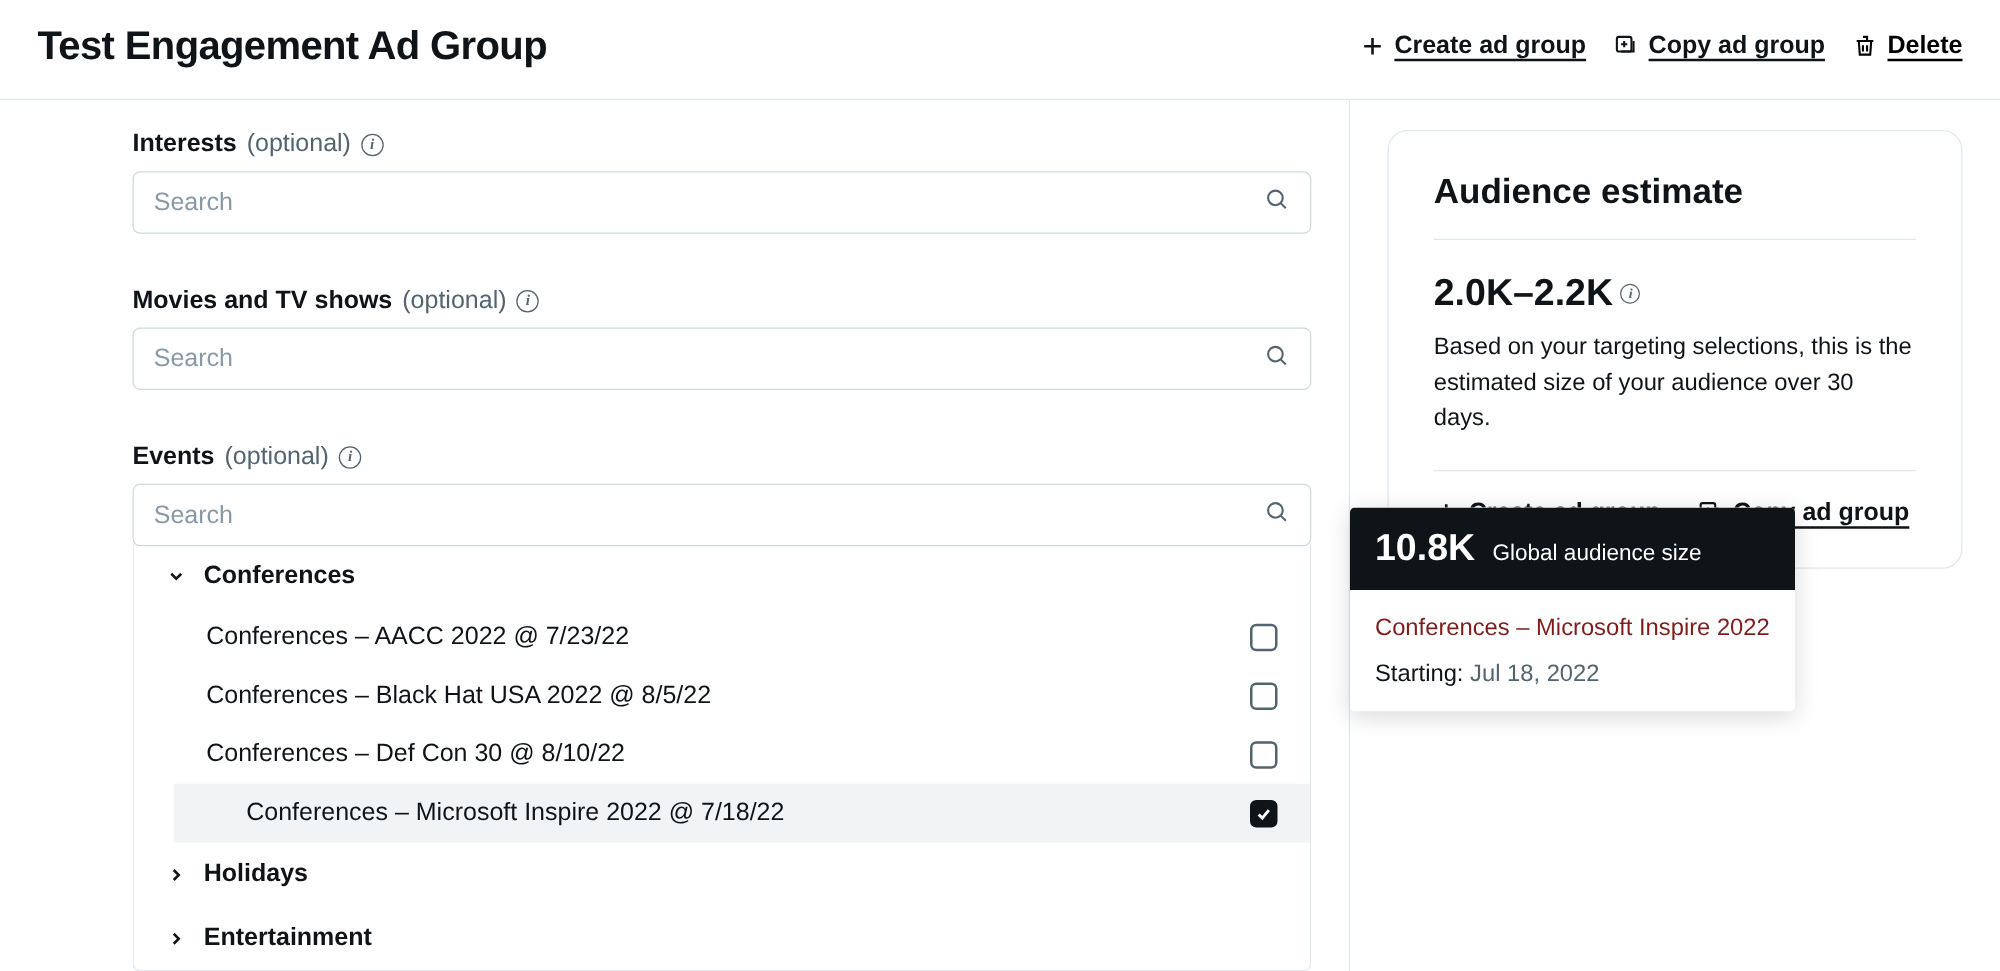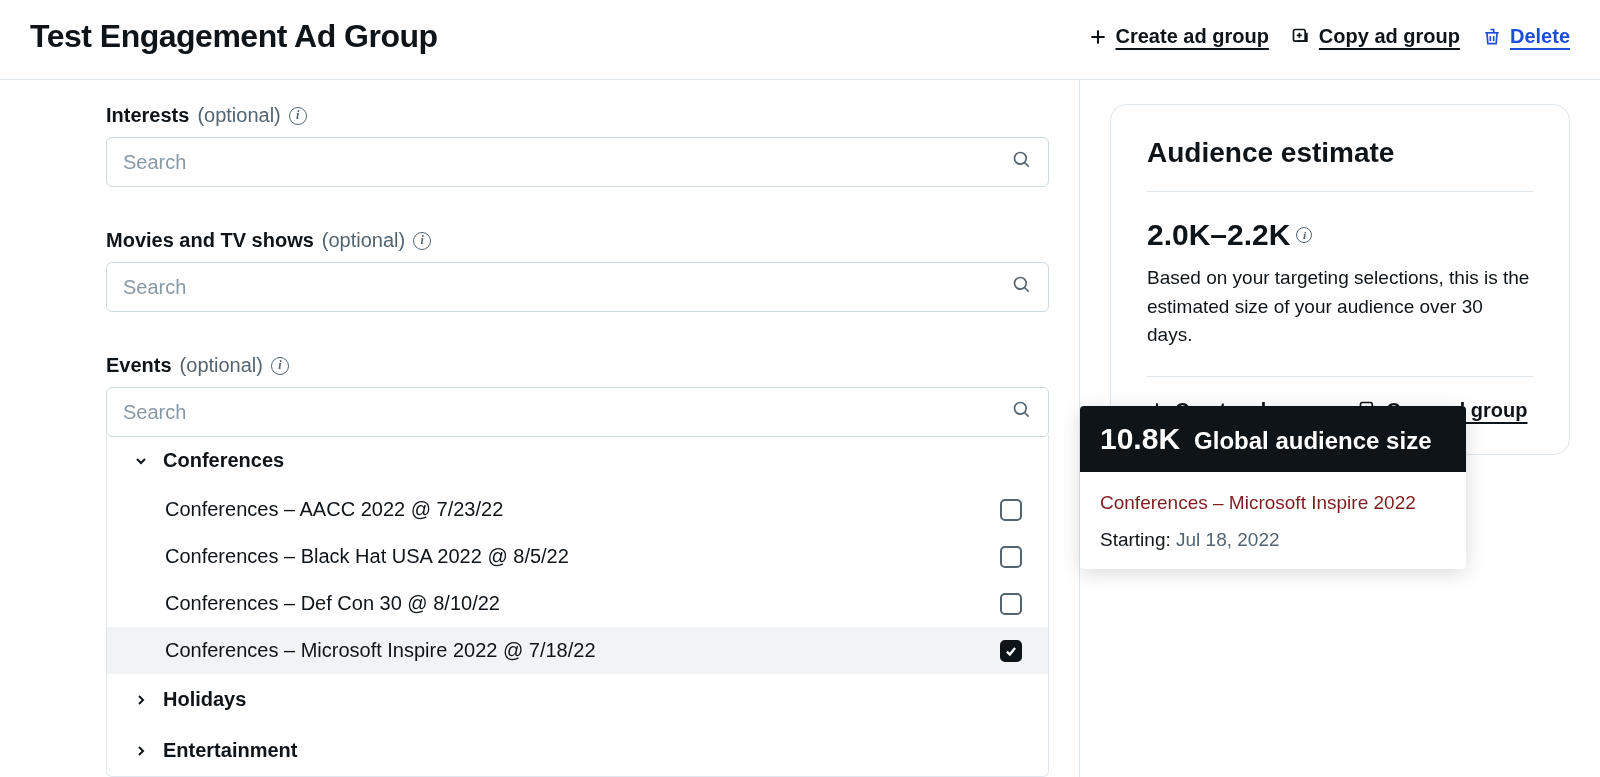--- a/index.html
+++ b/index.html
@@ -32,21 +32,21 @@
     display: flex;
     align-items: center;
     gap: 8px;
     font-size: 20px;
     font-weight: 700;
     text-decoration: underline;
     text-underline-offset: 5px;
     text-decoration-thickness: 1.5px;
     cursor: pointer;
   }
-  .action-link.muted { color: #1d4ed8; }
+  .action-link.muted { color: #000000; }
   .icon { display: inline-flex; }
   .content {
     display: flex;
     padding: 0 30px 0 0;
   }
   .left-gutter { width: 76px; flex-shrink: 0; }
   .main-col {
     flex: 1;
     padding: 24px 30px 0 30px;
     border-right: 1px solid #e1e8ed;
@@ -115,21 +115,21 @@
     color: #0f1419;
   }
   .event-row {
     display: flex;
     align-items: center;
     justify-content: space-between;
     padding: 12px 26px 12px 58px;
     font-size: 20px;
     cursor: pointer;
   }
-  .event-row:hover, .event-row.hover { background: #f1f3f4; }
+  .event-row:hover, .event-row.hover { background: #f1f3f4; margin-left: 32px; }
   .checkbox {
     width: 22px; height: 22px;
     border: 2px solid #536471;
     border-radius: 5px;
     display: inline-flex;
     align-items: center;
     justify-content: center;
   }
   .checkbox.checked {
     background: #0f1419;
@@ -182,37 +182,37 @@
     font-weight: 700;
     text-decoration: underline;
     text-underline-offset: 5px;
     text-decoration-thickness: 1.5px;
     cursor: pointer;
   }
   .tooltip-panel {
     position: absolute;
     left: 0px;
     top: 326px;
-    width: 386px;
+    width: 356px;
     background: #fff;
     border-radius: 4px;
     box-shadow: 0 4px 20px rgba(0,0,0,0.15);
     z-index: 10;
     overflow: hidden;
   }
   .tooltip-head {
     background: #0f1419;
     color: #fff;
     padding: 16px 20px;
     display: flex;
     align-items: baseline;
     gap: 14px;
   }
   .tooltip-size { font-size: 30px; font-weight: 800; }
-  .tooltip-sub { font-size: 24px; font-weight: 700; }
+  .tooltip-sub { font-size: 18px; font-weight: 400; }
   .tooltip-body { padding: 18px 20px; }
   .tooltip-name { color: #7f1d1d; font-size: 19px; line-height: 1.4; margin-bottom: 12px; }
   .tooltip-start { font-size: 19px; }
   .tooltip-start .date { color: #536471; }
 </style>
 </head>
 <body>
 
 <div class="header">
   <h1>Test Engagement Ad Group</h1>

